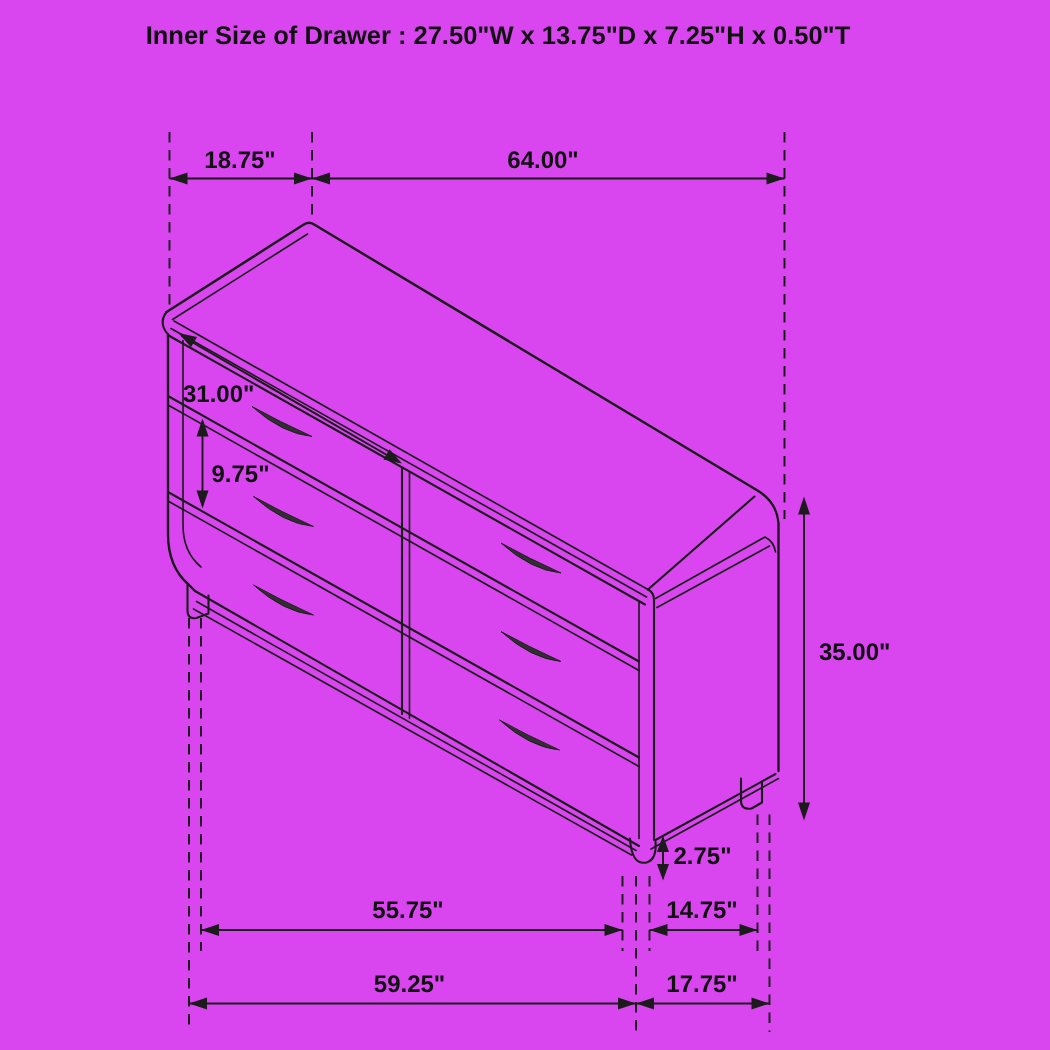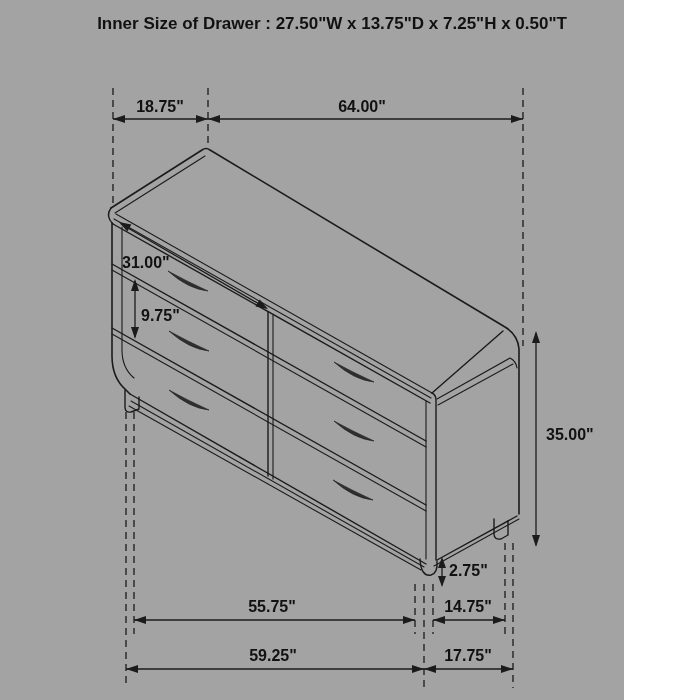--- a/index.html
+++ b/index.html
@@ -1,16 +1,16 @@
 <!DOCTYPE html>
 <html><head>
 <meta charset="utf-8">
 <style>
   html,body{margin:0;padding:0;background:#ffffff;}
-  .canvas{position:relative;width:624px;height:700px;background:#a3a3a3;overflow:hidden;
+  .canvas{position:relative;width:700px;height:700px;background:#d946ef;overflow:hidden;
           font-family:"Liberation Sans", sans-serif;}
   svg{display:block;}
   .ln  {stroke:#1b1b1b;stroke-width:1.6;fill:none;stroke-linecap:round;stroke-linejoin:round;}
   .ln2 {stroke:#1b1b1b;stroke-width:1.1;fill:none;stroke-linecap:round;stroke-linejoin:round;}
   .ln3 {stroke:#1b1b1b;stroke-width:1.4;fill:none;stroke-linecap:round;stroke-linejoin:round;}
   .dim {stroke:#1b1b1b;stroke-width:1.3;fill:none;}
   .ext {stroke:#1b1b1b;stroke-width:1.3;fill:none;stroke-dasharray:7 5;}
   .ah  {fill:#1b1b1b;stroke:none;}
   .handle{fill:#2f2f2f;stroke:#1b1b1b;stroke-width:0.6;}
   .dimtxt{font-family:"Liberation Sans", sans-serif;font-weight:bold;font-size:16px;fill:#111111;}

